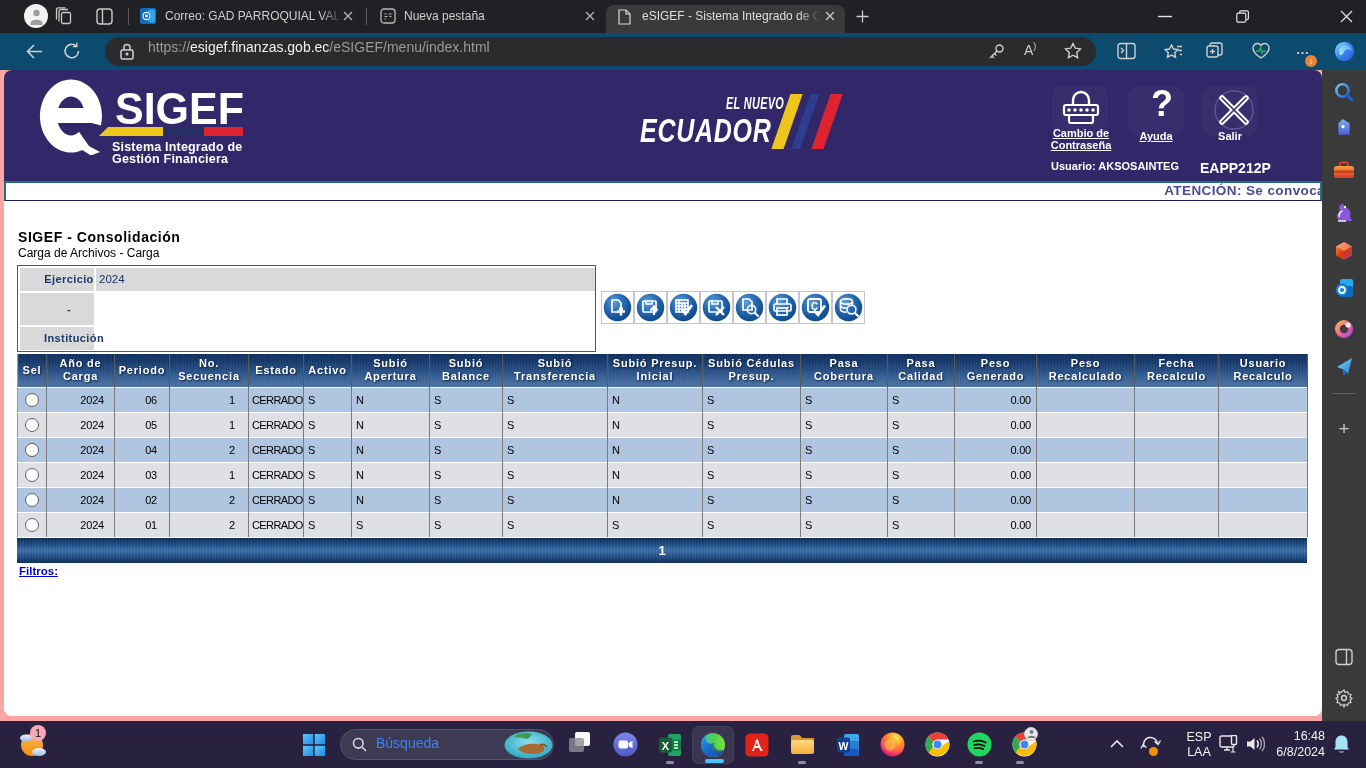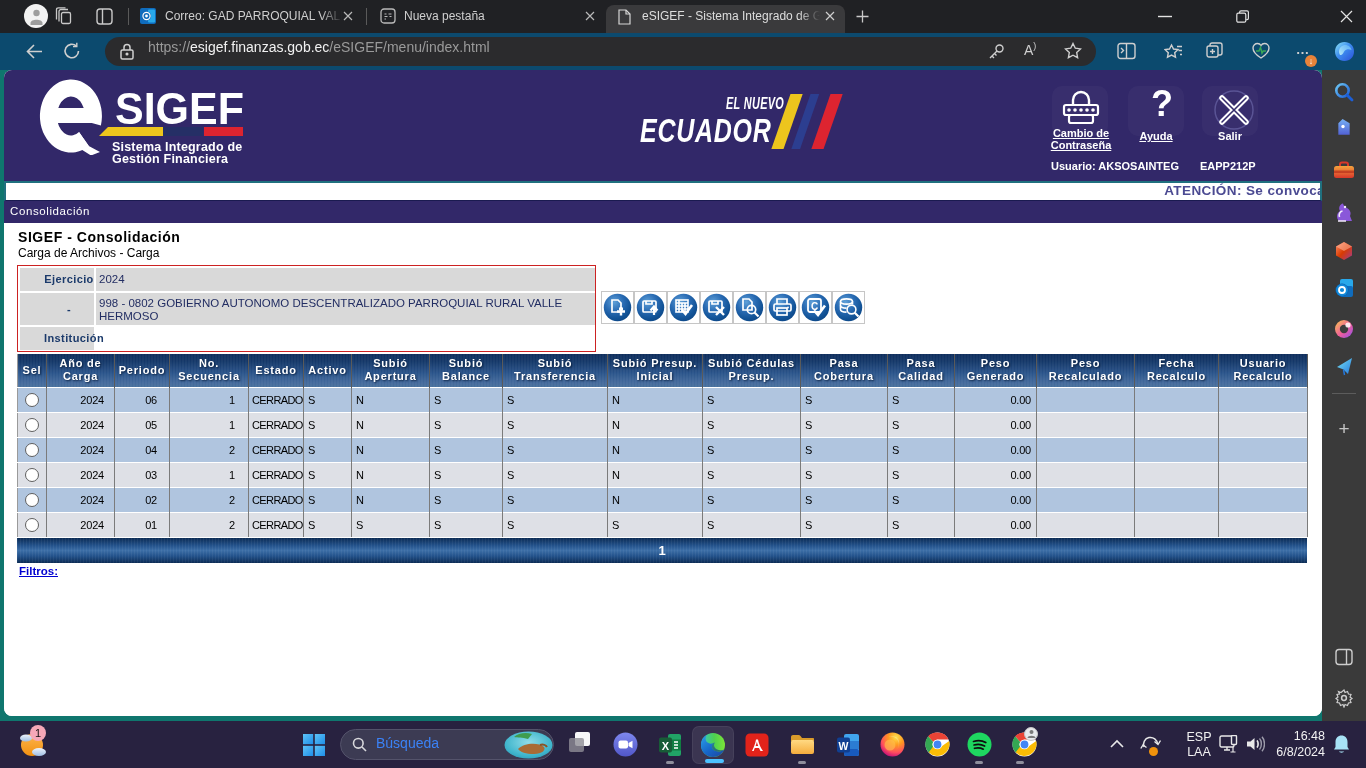--- a/index.html
+++ b/index.html
@@ -8,21 +8,21 @@
 
 #titlebar { position:absolute; left:0; top:0; width:1366px; height:33px; background:#202124; }
 
 .tabtxt { position:absolute; top:9px; font-size:12px; color:#cfcfcf; white-space:nowrap; overflow:hidden; }
 #activetab { position:absolute; left:606px; top:5px; width:239px; height:28px; background:#3a3a3c; border-radius:8px 8px 0 0; }
 
 #addrbar { position:absolute; left:0; top:33px; width:1366px; height:37px; background:#0c4a6e; }
 #urlpill { position:absolute; left:105px; top:4px; width:991px; height:29px; background:#2b2b2d; border-radius:15px; }
 .urltxt { position:absolute; top:6px; font-size:14px; white-space:nowrap; }
 
-#chromebg { position:absolute; left:0; top:70px; width:1366px; height:651px; background:#0f766e; }
+#chromebg { position:absolute; left:0; top:70px; width:1366px; height:651px; background:#fca5a5; }
 #page { position:absolute; left:4px; top:0px; width:1318px; height:646px; background:#ffffff; border-radius:8px; overflow:hidden; }
 
 #banner { position:absolute; left:0; top:0; width:1318px; height:111px; background:#322869; }
 
 #marquee { position:absolute; left:0; top:111px; width:1318px; height:20px; background:#ffffff; border:2px solid #20707f; border-bottom:1px solid #1a1a50; overflow:hidden; }
 #marqtxt { position:absolute; right:-5px; top:0px; font-size:13.5px; font-weight:bold; color:#4b4a92; white-space:nowrap; letter-spacing:0.4px; }
 
 #menubar { position:absolute; left:0; top:131px; width:1318px; height:22px; background:#322869; color:#ffffff; font-size:11.5px; line-height:21px; padding-left:6px; letter-spacing:0.6px; z-index:5; }
 
 #content { position:absolute; left:0; top:150px; width:1318px; height:496px; background:#ffffff; }
@@ -221,34 +221,32 @@
       <div class="abs" style="left:1138px;top:13px;width:40px;text-align:center;font-size:36px;font-weight:bold;color:#fff;">?</div>
       <svg class="abs" style="left:1209px;top:19px;" width="42" height="42" viewBox="0 0 42 42" fill="none">
         <circle cx="21" cy="21" r="19" stroke="#5a5495" stroke-width="1.5"></circle>
         <path d="M9 9 L33 33 M33 9 L9 33" stroke="#ffffff" stroke-width="5.5" stroke-linecap="round"></path>
         <path d="M9 9 L33 33 M33 9 L9 33" stroke="#342c6b" stroke-width="1.6" stroke-linecap="round"></path>
       </svg>
       <div class="abs" style="left:1032px;top:57px;width:90px;text-align:center;font-size:11px;font-weight:bold;color:#fff;text-decoration:underline;line-height:12px;">Cambio de<br>Contraseña</div>
       <div class="abs" style="left:1124px;top:60px;width:56px;text-align:center;font-size:11px;font-weight:bold;color:#fff;text-decoration:underline;">Ayuda</div>
       <div class="abs" style="left:1198px;top:60px;width:56px;text-align:center;font-size:11px;font-weight:bold;color:#fff;">Salir</div>
       <div class="abs" style="left:1047px;top:90px;font-size:11px;font-weight:bold;color:#fff;">Usuario: AKSOSAINTEG</div>
-      <div class="abs" style="left:1196px;top:90px;font-size:11px;font-weight:bold;color:#fff;">EAPP212P</div>
+      <div class="abs" style="left:1196px;top:90px;font-size:14px;font-weight:bold;color:#fff;">EAPP212P</div>
     </div>
     <div id="marquee">
         <div id="marqtxt">ATENCIÓN: Se convoca</div>
       </div>
-    <div id="menubar">Consolidación</div>
     <div id="content">
       <div id="h1">SIGEF - Consolidación</div>
       <div id="h2">Carga de Archivos - Carga</div>
       <div id="ftable">
         <div class="fcell flabel" style="left:2px;top:2px;width:74px;height:23px;line-height:23px;">Ejercicio</div>
         <div class="fcell fval" style="left:78px;top:2px;width:499px;height:23px;line-height:23px;">2024</div>
         <div class="fcell flabel" style="left:2px;top:27px;width:74px;height:32px;line-height:32px;">-</div>
-        <div class="fcell fval" style="left:78px;top:27px;width:499px;height:32px;line-height:13px;padding-top:4px;">998 - 0802 GOBIERNO AUTONOMO DESCENTRALIZADO PARROQUIAL RURAL VALLE HERMOSO</div>
         <div class="fcell flabel" style="left:2px;top:61px;width:74px;height:23px;line-height:23px;">Institución</div>
       </div>
       <div id="icontb">
         <svg width="0" height="0" style="position:absolute">
             <defs>
           <radialGradient id="bg" cx="38%" cy="30%" r="75%">
             <stop offset="0%" stop-color="#5fa0d8"></stop>
                 <stop offset="45%" stop-color="#2a6cb4"></stop>
                 <stop offset="80%" stop-color="#125397"></stop>
                 <stop offset="100%" stop-color="#0d4787"></stop>

